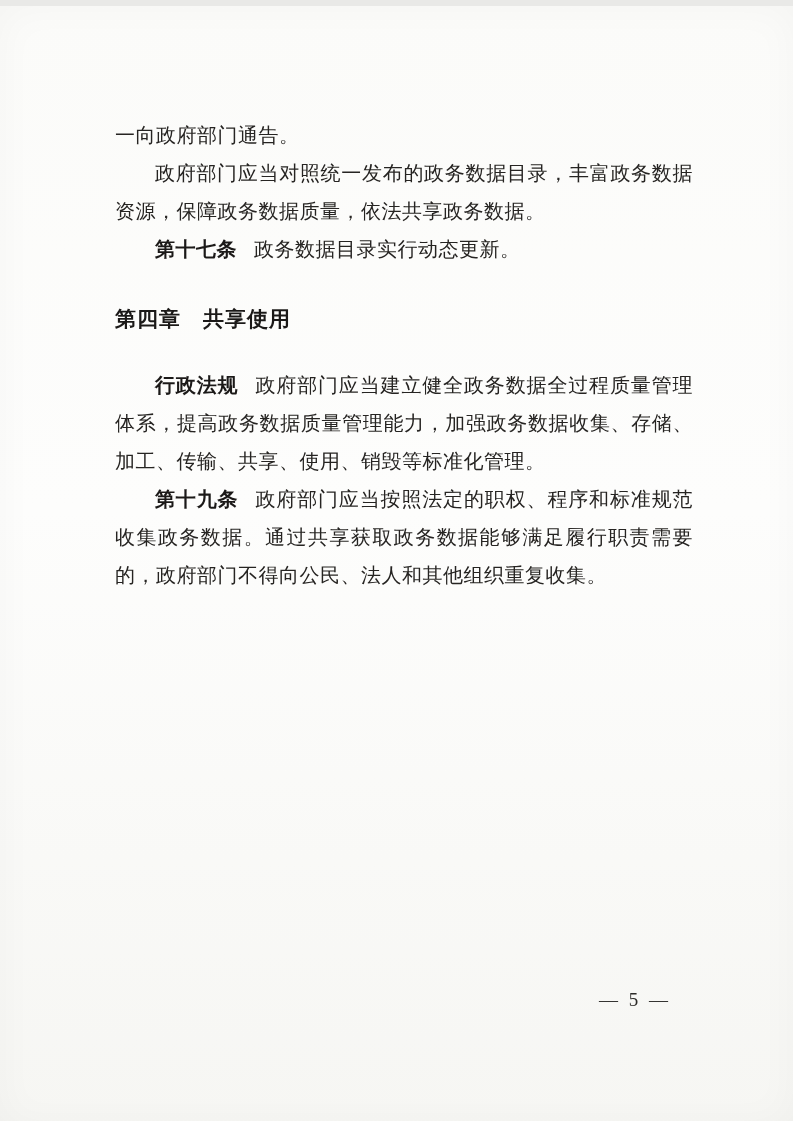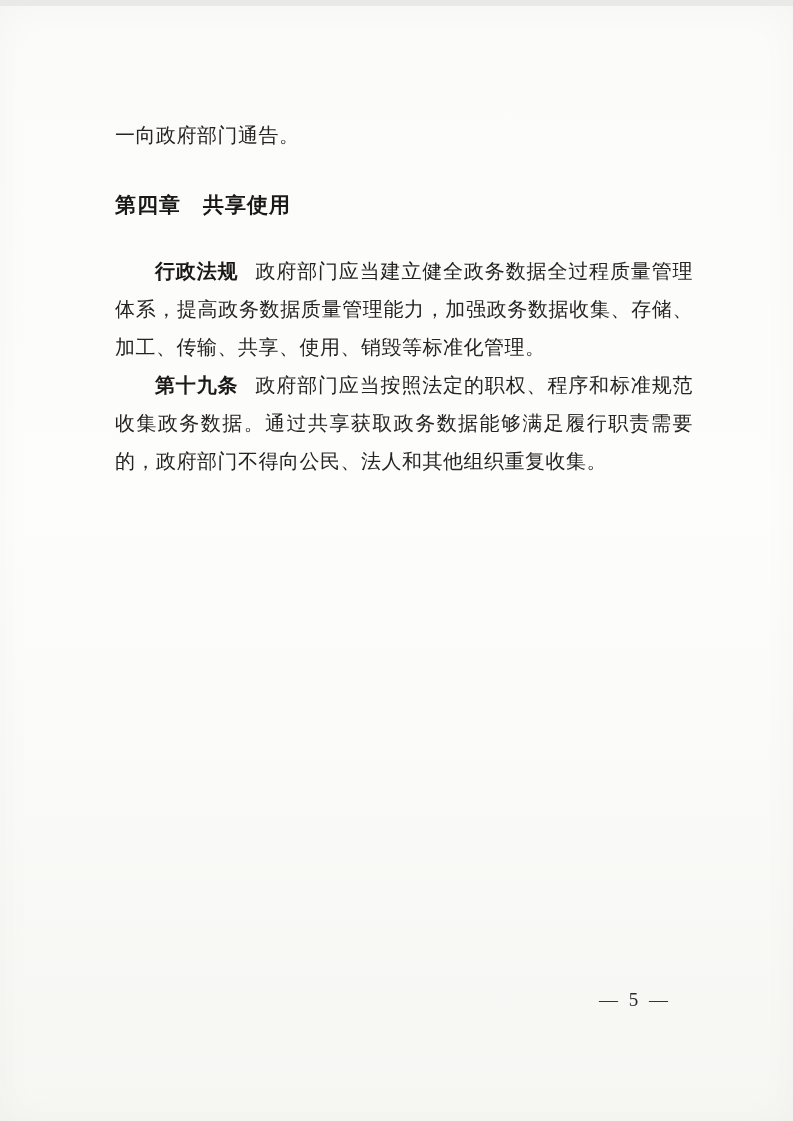--- a/index.html
+++ b/index.html
@@ -56,21 +56,23 @@
   }
 </style>
 </head>
 <body>
 
 <div class="page">
   <div class="content">
 
     <p class="para no-indent"><span>一向政府部门通告。</span></p>
 
+    <p class="para"><span>政府部门应当对照统一发布的政务数据目录，丰富政务数据资源，保障政务数据质量，依法共享政务数据。</span></p>
 
+    <p class="para"><span class="lead">第十七条</span><span>政务数据目录实行动态更新。</span></p>
 
 
 
     <h2 class="chapter-heading">第四章　共享使用</h2>
 
     <p class="para"><span class="lead">行政法规</span><span>政府部门应当建立健全政务数据全过程质量管理体系，提高政务数据质量管理能力，加强政务数据收集、存储、加工、传输、共享、使用、销毁等标准化管理。</span></p>
 
     <p class="para"><span class="lead">第十九条</span><span>政府部门应当按照法定的职权、程序和标准规范收集政务数据。通过共享获取政务数据能够满足履行职责需要的，政府部门不得向公民、法人和其他组织重复收集。</span></p>
 
 

